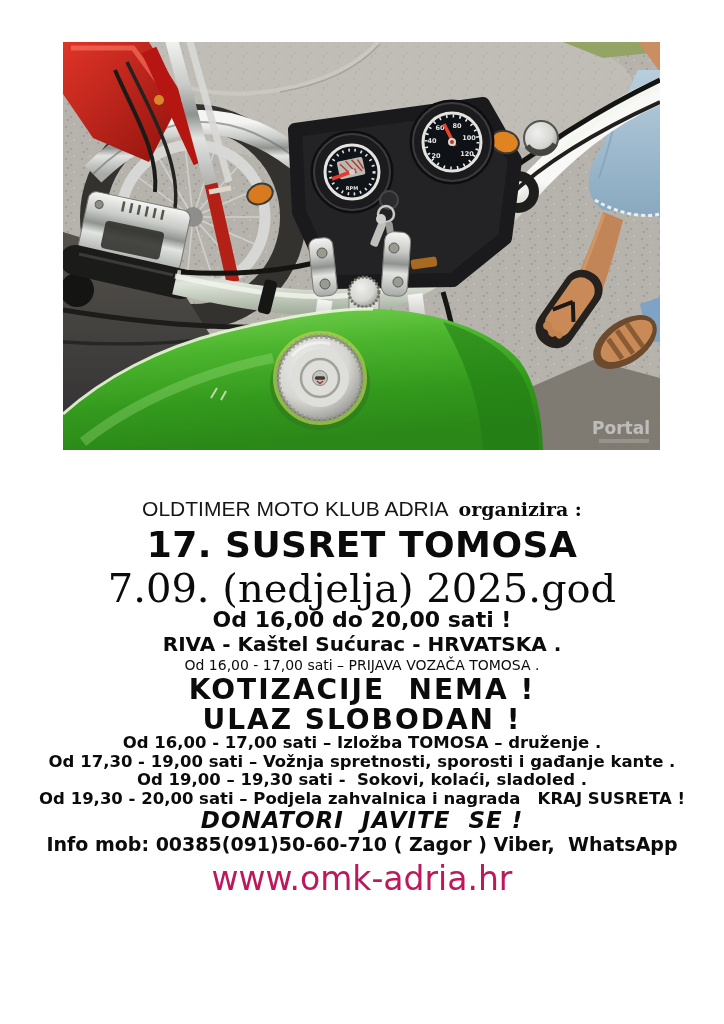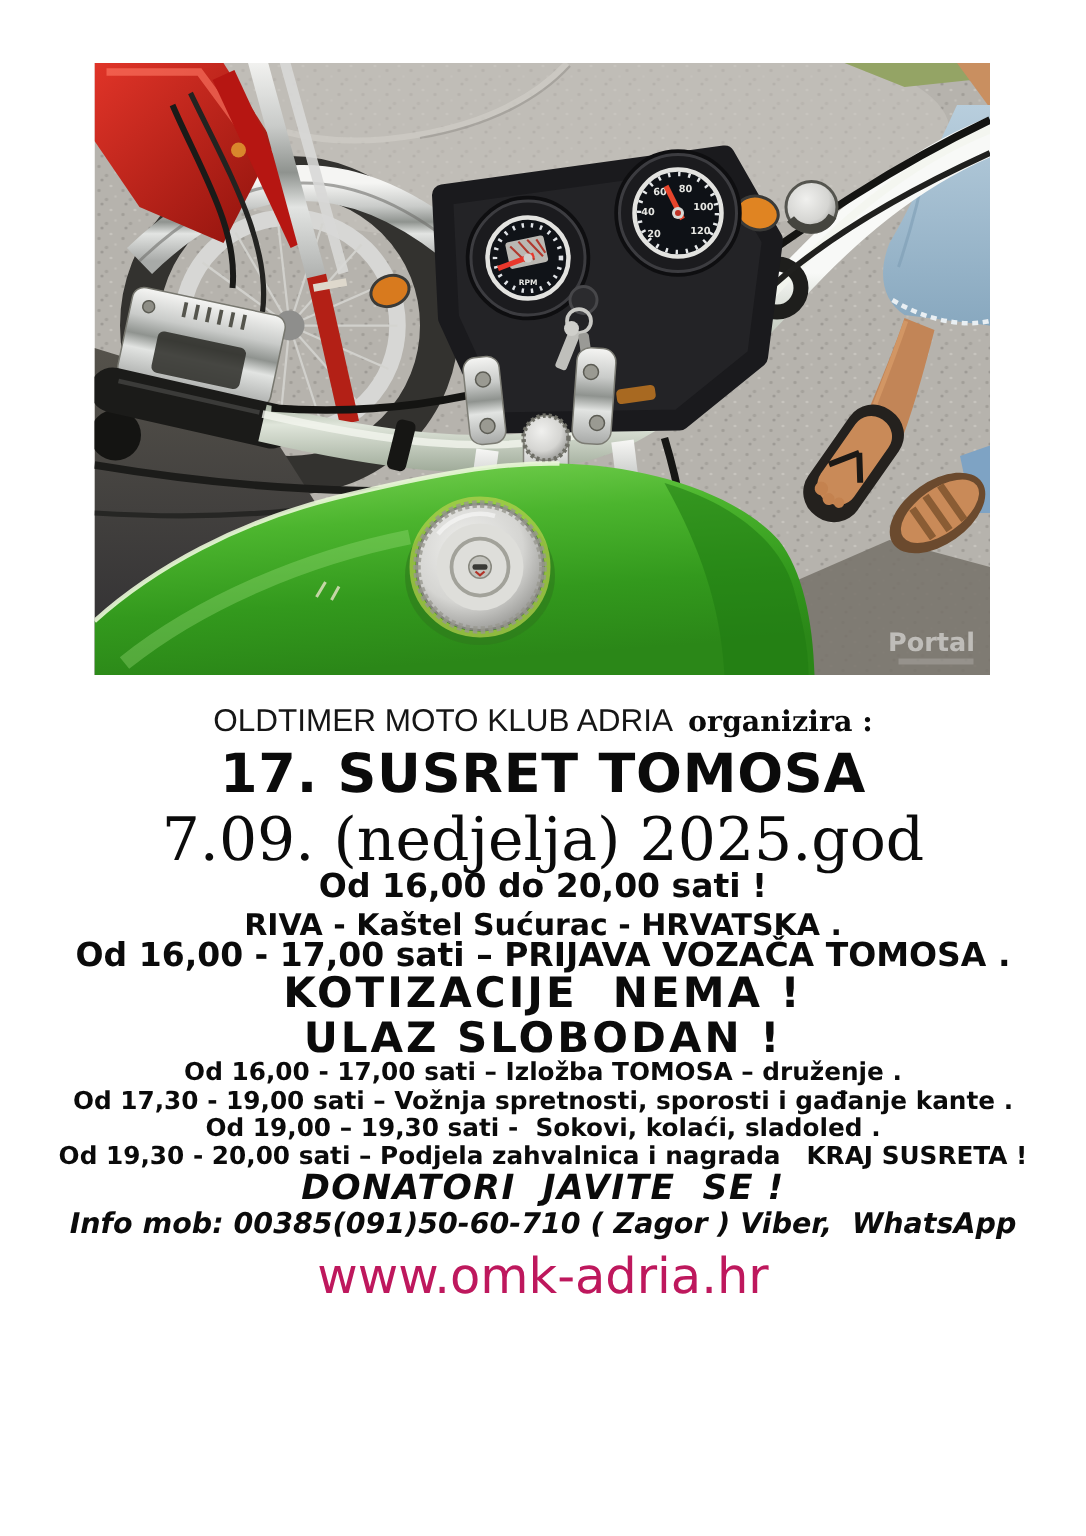--- a/index.html
+++ b/index.html
@@ -10,36 +10,36 @@
     background:#ffffff;
     overflow:hidden;
     font-family:"DejaVu Sans",sans-serif;
     color:#0b0b0b;
   }
   .photo{
     position:absolute;left:63px;top:42px;width:597px;height:408px;
   }
   .photo svg{display:block;width:597px;height:408px;}
   .content{
-    position:absolute;left:0;top:469px;width:724px;
+    position:absolute;left:0;top:497px;width:724px;
     text-align:center;
   }
   .content div{white-space:pre;}
   .l-org{font-family:"Liberation Sans",sans-serif;font-size:21px;line-height:23px;color:#161616;}
   .l-org .suffix{font-family:"DejaVu Serif",serif;font-weight:bold;font-size:19px;margin-left:10px;color:#0b0b0b;}
   .l-title{font-family:"DejaVu Sans",sans-serif;font-weight:bold;font-size:36px;line-height:47px;letter-spacing:.5px;}
   .l-date{font-family:"DejaVu Serif",serif;font-weight:normal;font-size:40px;line-height:40px;}
   .l-hours{font-weight:bold;font-size:22px;line-height:24px;}
   .l-loc{font-weight:bold;font-size:20px;line-height:24px;}
-  .l-reg{font-weight:bold;font-size:22px;line-height:19px;}
+  .l-reg{font-weight:normal;font-size:14px;line-height:19px;}
   .l-fee{font-weight:bold;font-size:28px;line-height:30px;letter-spacing:2px;}
   .l-entry{font-weight:bold;font-size:28px;line-height:29px;letter-spacing:2px;}
   .l-sched{font-weight:bold;font-size:16.5px;line-height:18.5px;}
   .l-don{font-weight:bold;font-style:italic;font-size:23px;line-height:25px;letter-spacing:1px;}
-  .l-info{font-weight:bold;font-style:italic;font-size:19px;line-height:22px;}
+  .l-info{font-weight:bold;font-size:19px;line-height:22px;}
   .l-url{font-size:33px;line-height:40px;margin-top:4px;color:#be185d;cursor:pointer;}
 </style>
 </head>
 <body>
 
 <div class="page">
 
   <div class="photo">
     <svg viewBox="0 0 597 408" xmlns="http://www.w3.org/2000/svg">
       <defs>

